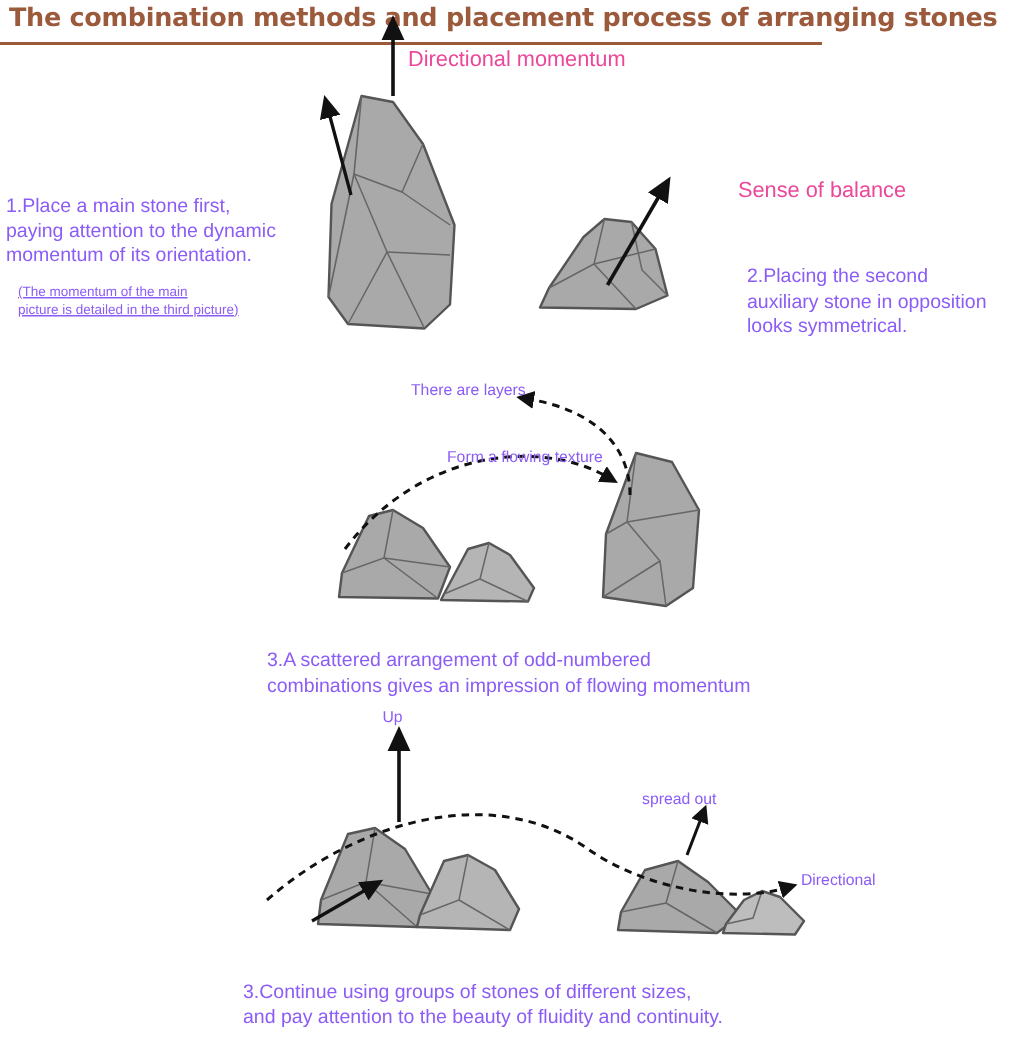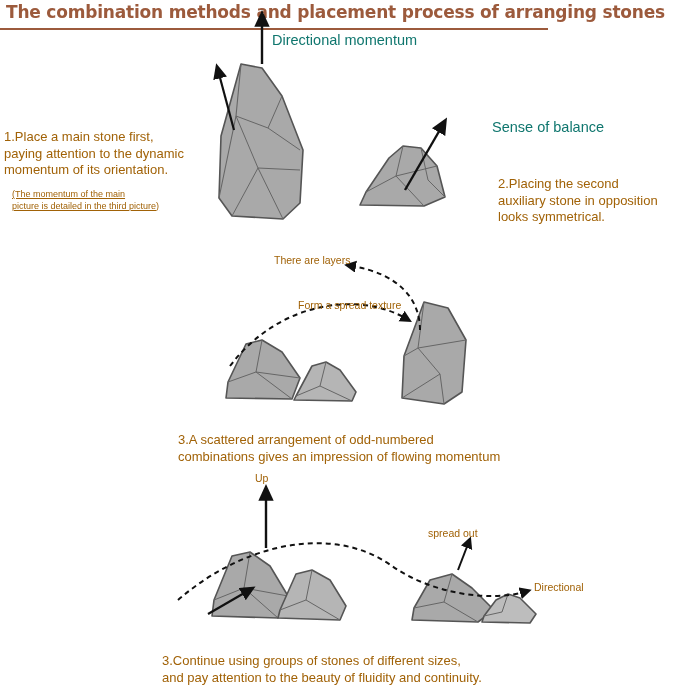--- a/index.html
+++ b/index.html
@@ -34,27 +34,27 @@
     top: 2px;
     font-family: "DejaVu Sans", sans-serif;
     font-weight: bold;
     font-size: 17px;
     color: #9c5a3c;
     letter-spacing: -0.2px;
     white-space: nowrap;
   }
   .cap {
     position: absolute;
-    color: #a16207;
+    color: #8b5cf6;
     font-family: "Liberation Sans", sans-serif;
     line-height: 1.28;
     white-space: pre-line;
   }
   .cap-dark {
-    color: #0f766e;
+    color: #ec4899;
   }
   .big {
     font-size: 14.5px;
   }
   .med {
     font-size: 13px;
   }
   .small {
     font-size: 10.5px;
   }
@@ -169,21 +169,21 @@
 paying attention to the dynamic
 momentum of its orientation.</div>
   <div class="cap tiny" style="left:12px; top:189px; width:200px;">(The momentum of the main
   picture is detailed in the third picture)</div>
 
   <div class="cap med" style="left:498px; top:176px; width:182px;">2.Placing the second
 auxiliary stone in opposition
 looks symmetrical.</div>
 
   <div class="cap small" style="left:274px; top:254px;">There are layers</div>
-  <div class="cap small" style="left:298px; top:299px;">Form a spread texture</div>
+  <div class="cap small" style="left:298px; top:299px;">Form a flowing texture</div>
 
   <div class="cap med" style="left:178px; top:432px; width:400px;">3.A scattered arrangement of odd-numbered
 combinations gives an impression of flowing momentum</div>
 
   <div class="cap small" style="left:255px; top:472px;">Up</div>
   <div class="cap small" style="left:428px; top:527px;text-align:center;">spread out</div>
   <div class="cap small" style="left:534px; top:581px;">Directional</div>
 
   <div class="cap med" style="left:162px; top:653px; width:420px;">3.Continue using groups of stones of different sizes,
 and pay attention to the beauty of fluidity and continuity.</div>

